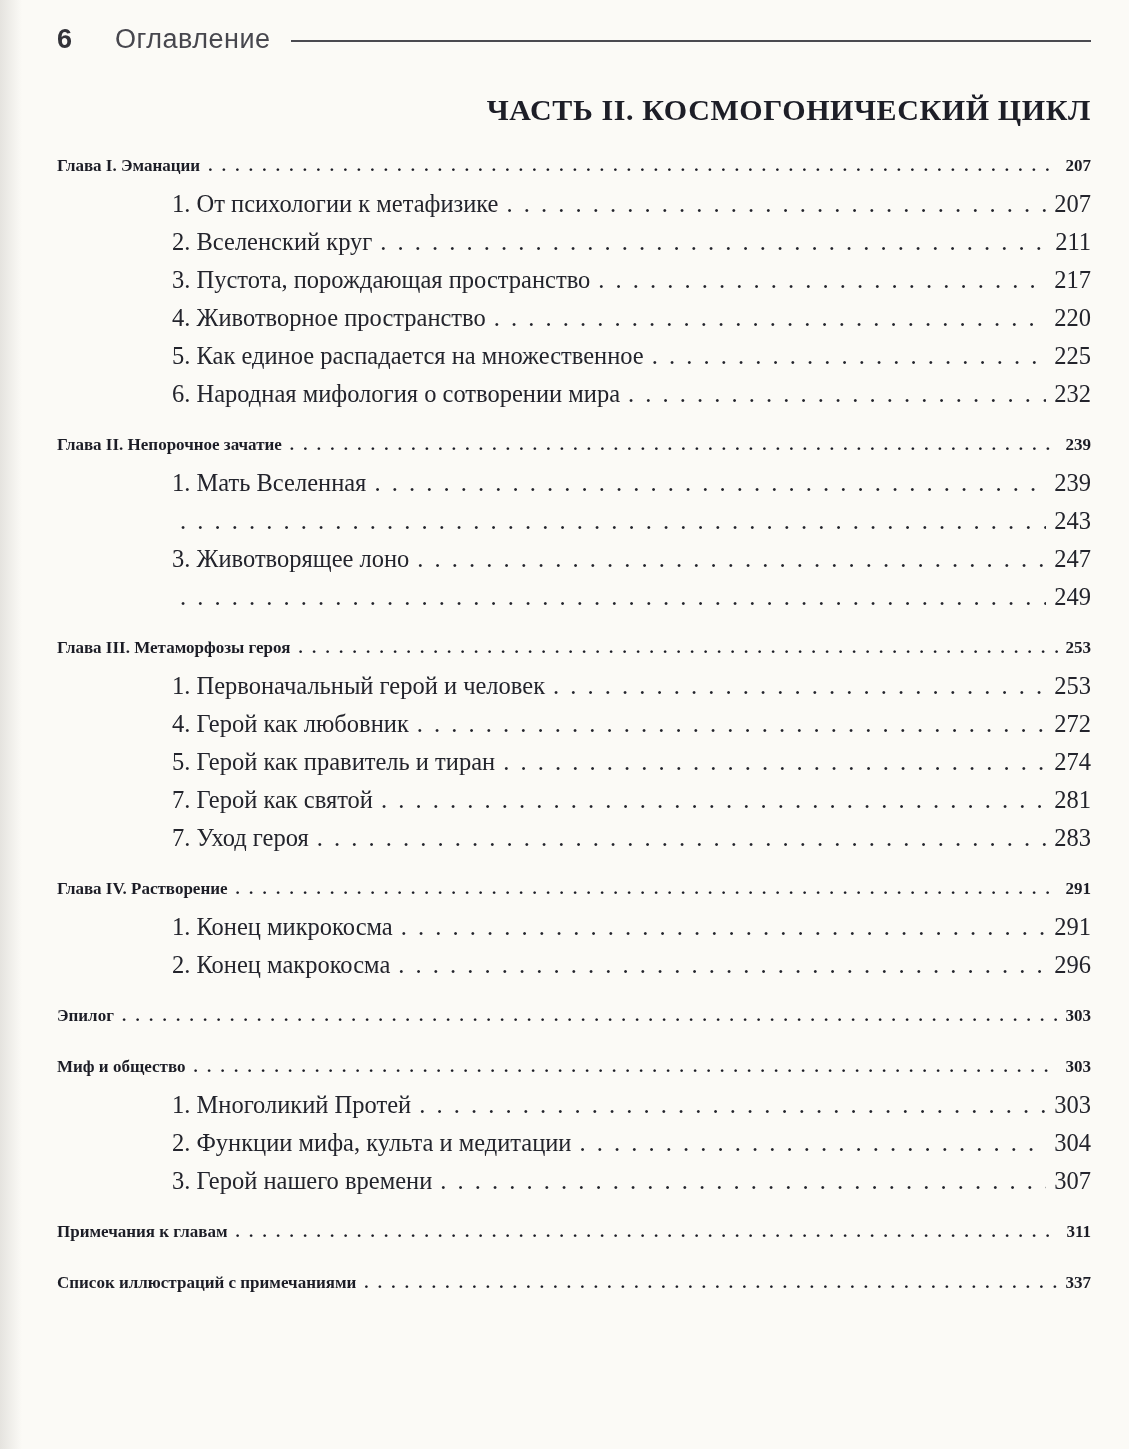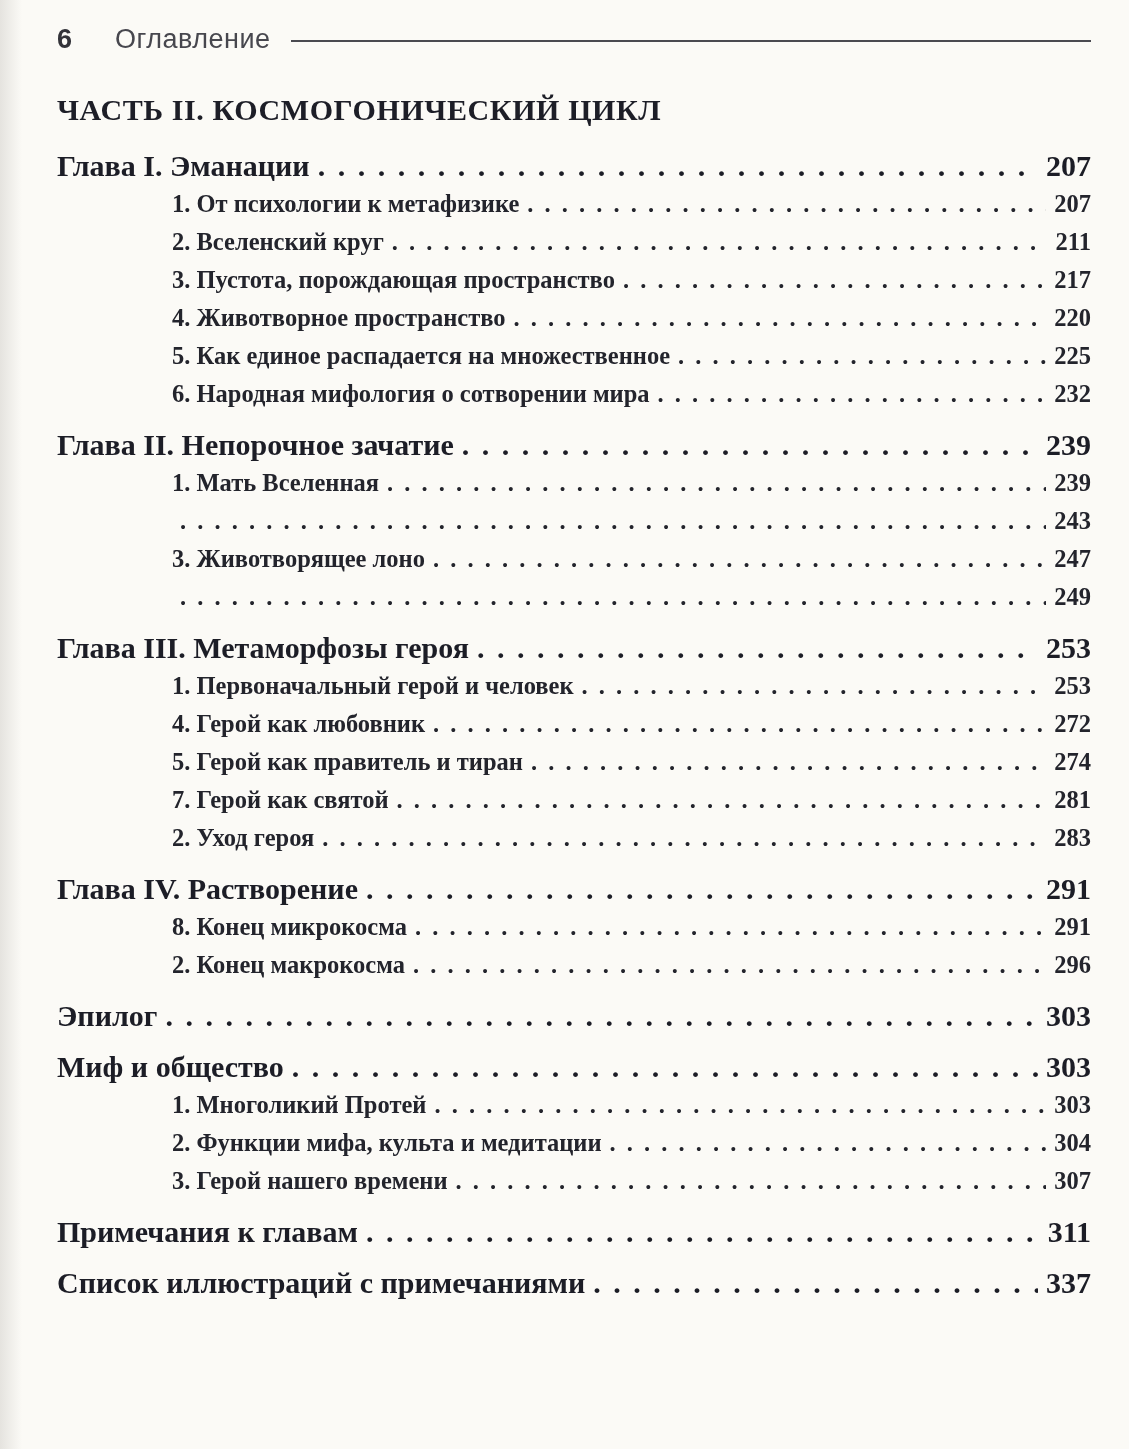--- a/index.html
+++ b/index.html
@@ -26,30 +26,30 @@
   }
   .page-number { font-size: 27px; font-weight: 700; width: 58px; color: #333339; }
   .running-title { font-size: 27px; letter-spacing: 0.5px; color: #47474e; }
   .header-rule {
     flex: 1; height: 2px; background: #4a4a50;
     align-self: center; margin-left: 20px; margin-top: 2px;
   }
 
   
   .part-title {
-    text-align: left; font-weight: bold;
+    text-align: right; font-weight: bold;
     font-size: 30px; letter-spacing: 0.6px;
     margin-top: 38px; color: #1d1e27;
   }
 
   
   .toc { margin-top: 20px; }
   .toc-row { display: flex; align-items: baseline; line-height: 38px; }
-  .toc-row.chapter { font-weight: bold; font-size: 30px; margin-top: 13px; color: #1c1d26; }
-  .toc-row.sub { font-size: 24.5px; padding-left: 115px; font-weight: bold; }
+  .toc-row.chapter { font-weight: bold; font-size: 17px; margin-top: 13px; color: #1c1d26; }
+  .toc-row.sub { font-size: 24.5px; padding-left: 115px; }
   .toc-title { white-space: nowrap; }
   .dots {
     flex: 1; overflow: hidden; white-space: nowrap;
     margin: 0 8px; letter-spacing: 2.5px;
   }
   .dots::after {
     content: ". . . . . . . . . . . . . . . . . . . . . . . . . . . . . . . . . . . . . . . . . . . . . . . . . . . . . . . . . . . . . . . . . . . . . . . . . . . . . . . .";
   }
   .toc-page { white-space: nowrap; }
 </style>
@@ -146,31 +146,31 @@
         <span class="toc-title">5. Герой как правитель и тиран</span>
         <span class="dots"></span>
         <span class="toc-page">274</span>
       </div>
       <div class="toc-row sub">
         <span class="toc-title">7. Герой как святой</span>
         <span class="dots"></span>
         <span class="toc-page">281</span>
       </div>
       <div class="toc-row sub">
-        <span class="toc-title">2. Уход героя</span>
+        <span class="toc-title">7. Уход героя</span>
         <span class="dots"></span>
         <span class="toc-page">283</span>
       </div>
       <div class="toc-row chapter">
         <span class="toc-title">Глава IV. Растворение</span>
         <span class="dots"></span>
         <span class="toc-page">291</span>
       </div>
       <div class="toc-row sub">
-        <span class="toc-title">8. Конец микрокосма</span>
+        <span class="toc-title">1. Конец микрокосма</span>
         <span class="dots"></span>
         <span class="toc-page">291</span>
       </div>
       <div class="toc-row sub">
         <span class="toc-title">2. Конец макрокосма</span>
         <span class="dots"></span>
         <span class="toc-page">296</span>
       </div>
       <div class="toc-row chapter">
         <span class="toc-title">Эпилог</span>

